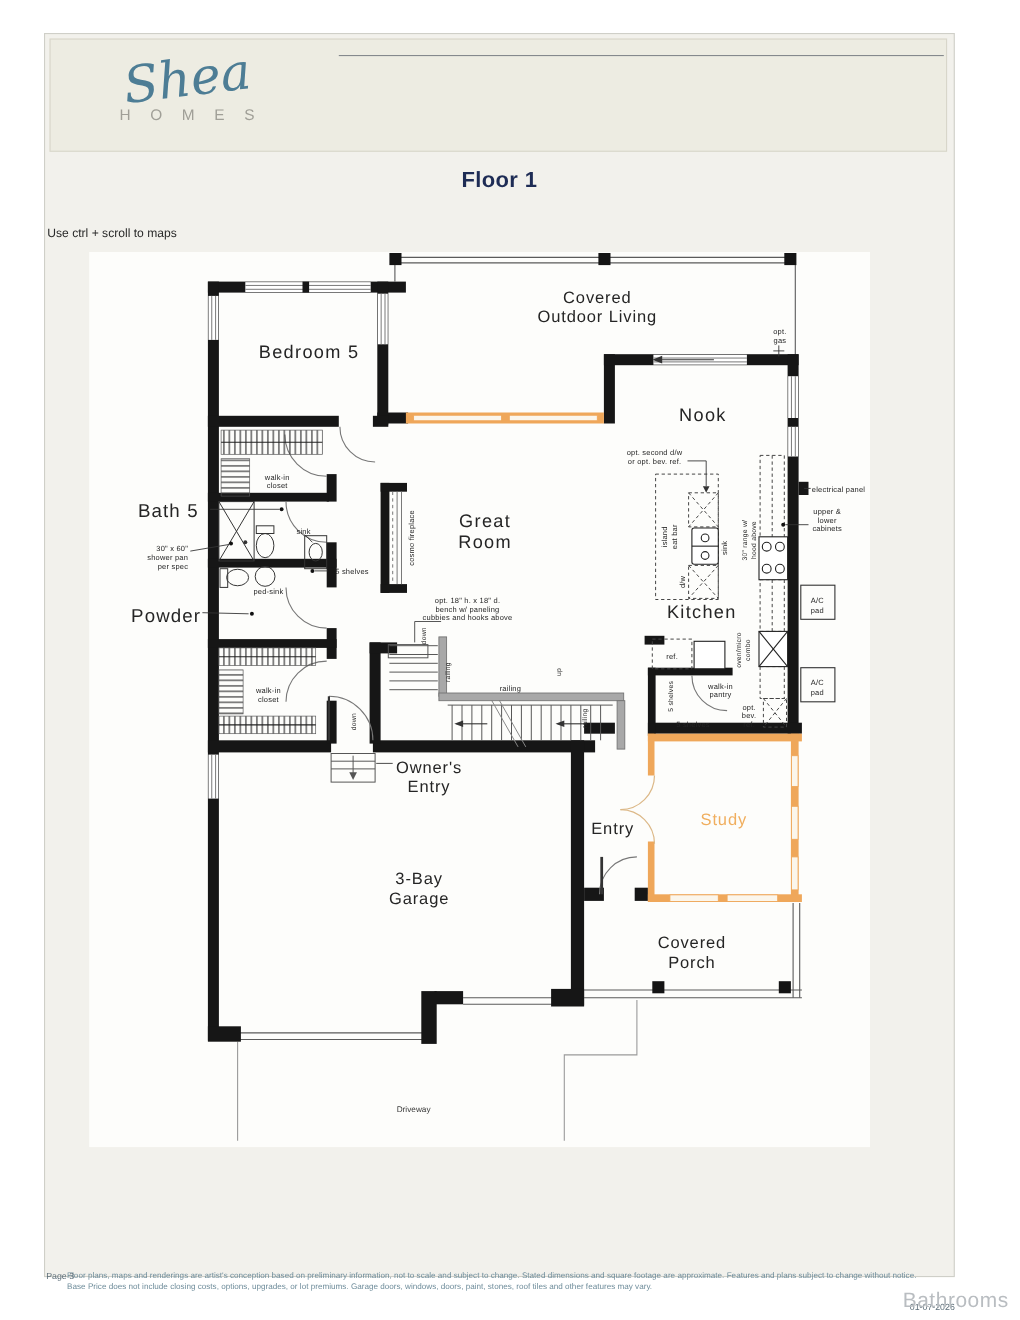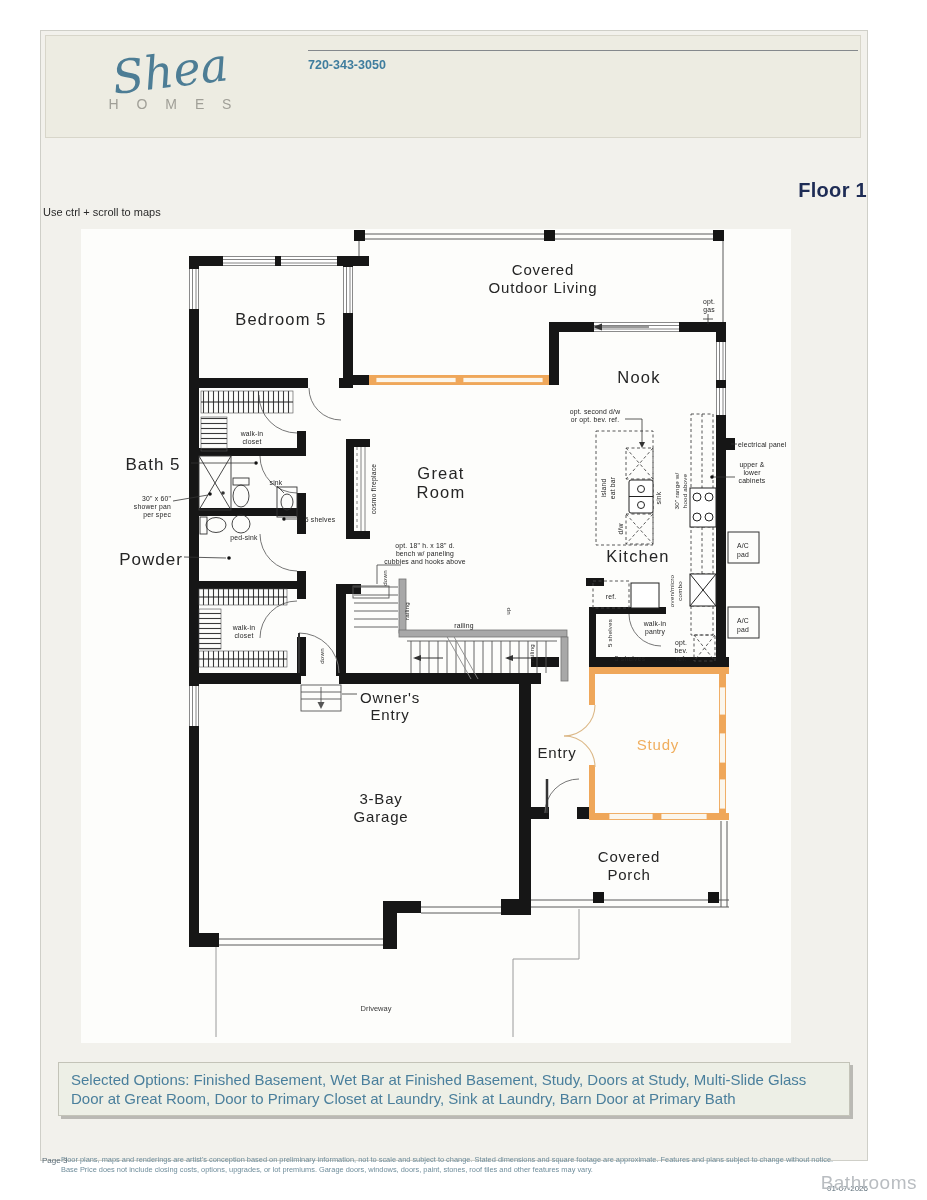--- a/index.html
+++ b/index.html
@@ -21,22 +21,22 @@
     color:#4d7d95;transform:rotate(-7deg);line-height:50px;
   }
   .logo-sub{
     font-size:14px;letter-spacing:7px;color:#a09f97;margin-top:0px;padding-left:7px;
   }
   .title-block{position:absolute;left:262px;top:10px;width:550px;}
   .plan-title{font-size:17px;font-weight:bold;color:#3f7d9e;letter-spacing:.2px;}
   .title-rule{border:none;border-top:1.5px solid #85898d;margin:4px 0 6px 0;}
   .sub{font-size:12.5px;font-weight:bold;color:#3f7d9e;line-height:17px;}
   .floor-heading{
-    position:absolute;left:0;top:122px;width:100%;text-align:right;
-    font-size:20px;font-weight:bold;color:#1e2c55;letter-spacing:.3px;margin-top:26px;
+    position:absolute;left:0;top:122px;width:100%;text-align:center;
+    font-size:20px;font-weight:bold;color:#1e2c55;letter-spacing:.3px;
   }
   .zoom-hint{position:absolute;left:2px;top:175px;font-size:11px;color:#2a2a2a;}
   .plan-wrap{position:absolute;left:40px;top:198px;width:710px;height:814px;}
   .options-box{
     position:absolute;left:17px;top:1031px;width:792px;box-sizing:border-box;
     background:#edefe6;border:1px solid #c3c3b8;box-shadow:3px 3px 0 rgba(118,118,112,.45);
     padding:7px 12px;font-size:15px;line-height:19px;color:#4a7f9c;
   }
   .disclaimer{
     position:absolute;left:20px;top:1124px;width:788px;
@@ -64,21 +64,20 @@
 
 <div class="page">
 
   <div class="header-box">
     <div class="logo">
       <div class="logo-script">Shea</div>
       <div class="logo-sub">H O M E S</div>
     </div>
     <div class="title-block">
       <hr class="title-rule">
-      <div class="sub">720-343-3050</div>
     </div>
   </div>
 
   <div class="floor-heading">Floor 1</div>
   <div class="zoom-hint">Use ctrl + scroll to maps</div>
 
   <div class="plan-wrap">
   <svg width="710" height="814" viewBox="80 228 710 814">
     <defs>
       <pattern id="rodsV" width="5" height="8" patternUnits="userSpaceOnUse">
@@ -435,19 +434,18 @@
       <text class="t-sm" x="742" y="547">A/C</text>
       <text class="t-sm" x="742" y="556">pad</text>
       <text class="t-sm" x="742" y="622">A/C</text>
       <text class="t-sm" x="742" y="631">pad</text>
       <text class="t-sm" x="708" y="303">opt.</text>
       <text class="t-sm" x="708" y="311">gas</text>
     </g>
   </svg>
   </div>
 
-  <div class="options-box">Selected Options: Finished Basement, Wet Bar at Finished Basement, Study, Doors at Study, Multi-Slide Glass Door at Great Room, Door to Primary Closet at Laundry, Sink at Laundry, Barn Door at Primary Bath</div>
   <div class="disclaimer">Floor plans, maps and renderings are artist's conception based on preliminary information, not to scale and subject to change. Stated dimensions and square footage are approximate. Features and plans subject to change without notice. Base Price does not include closing costs, options, upgrades, or lot premiums. Garage doors, windows, doors, paint, stones, roof tiles and other features may vary.</div>
 </div>
 
 <div class="pg-footer pg-left">Page 3</div>
 <div class="pg-footer pg-right">01-07-2026</div>
 <div class="watermark">Bathrooms</div>
 
 </body></html>

